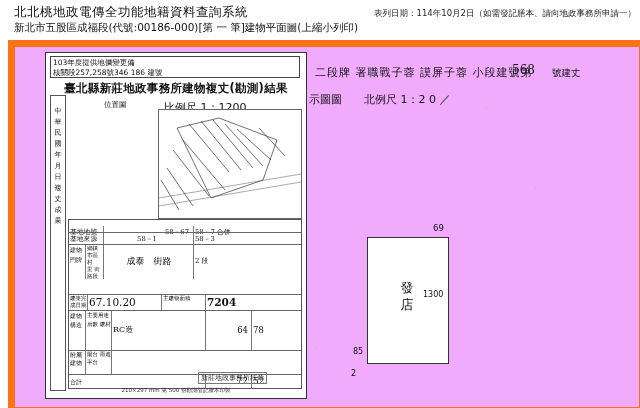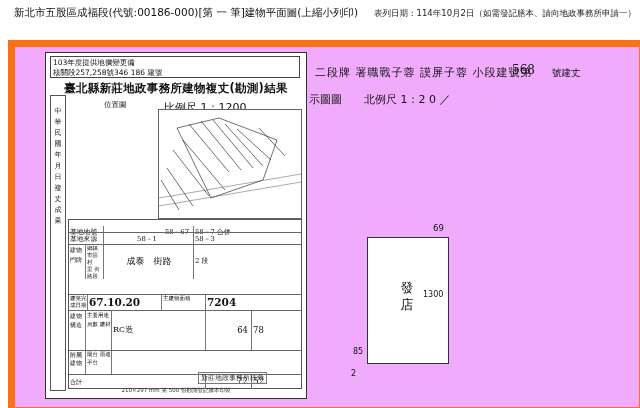--- a/index.html
+++ b/index.html
@@ -129,20 +129,21 @@
 
   
   .speck{position:absolute;background:#bdbdbd;opacity:.5;}
 </style>
 </head>
 <body>
 
 <div class="page">
 
   <div class="hdr">
+    <div class="hdr-title">北北桃地政電傳全功能地籍資料查詢系統</div>
     <div class="hdr-sub">新北市五股區成福段(代號:00186-000)[第 一 筆]建物平面圖(上縮小列印)</div>
   </div>
   <div class="hdr-right">表列日期：114年10月2日（如需發記膳本、請向地政事務所申請一）</div>
 
   <div class="scan">
     <div class="scan-inner">
 
       <div class="doc">
 
         <div class="doc-topbox">
@@ -211,21 +212,21 @@
               <span>村　里</span>
               <span>街路段</span>
             </div>
             <div class="tcell val" style="left:34px;width:90px;line-height:32px;text-align:center;font-size:9px;">成泰　街路</div>
             <div class="tcell val" style="left:124px;width:106px;line-height:32px;">2 段</div>
           </div>
 
 
           <div class="trow" style="top:74px;height:16px;">
             <div class="tcell nb" style="left:0;width:18px;font-size:5.5px;white-space:normal;line-height:7px;">建築完成日期</div>
-            <div class="tcell val" style="left:18px;width:74px;font-size:10.5px;font-weight:bold;line-height:15px;">67.10.20</div>
+            <div class="tcell val" style="left:18px;width:74px;font-size:10.5px;font-weight:normal;line-height:15px;">67.10.20</div>
             <div class="tcell" style="left:92px;width:44px;font-size:5.5px;line-height:7px;white-space:normal;">主建物面積</div>
             <div class="tcell val" style="left:136px;width:94px;font-size:10.5px;font-weight:bold;line-height:15px;">7204</div>
           </div>
 
           <div class="trow" style="top:90px;height:40px;text-decoration:underline;">
             <div class="tcell nb" style="left:0;width:16px;font-size:6px;white-space:normal;line-height:9px;">建物構造</div>
             <div class="tcell" style="left:16px;width:26px;font-size:5.5px;line-height:9px;white-space:normal;">
               <span>主要用途</span>
               <span>層數</span>
               <span>建材</span>

